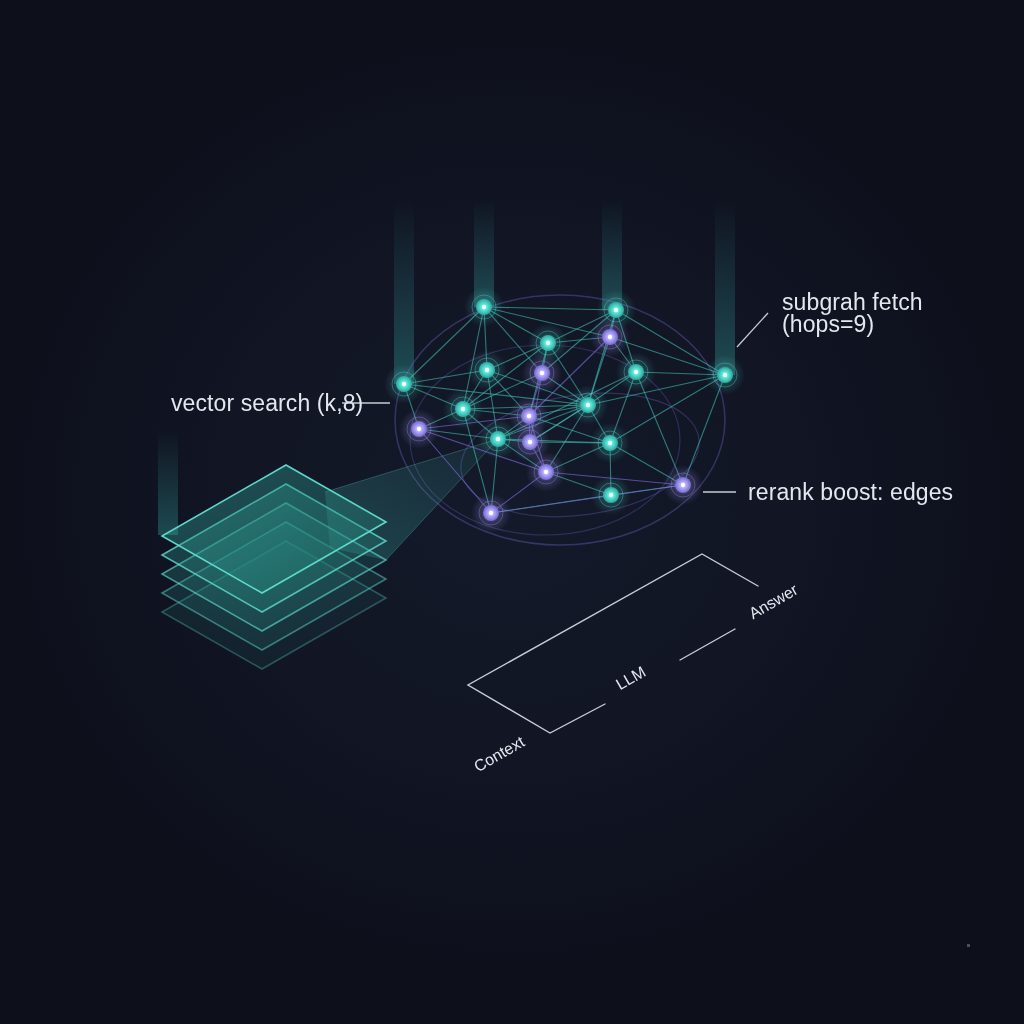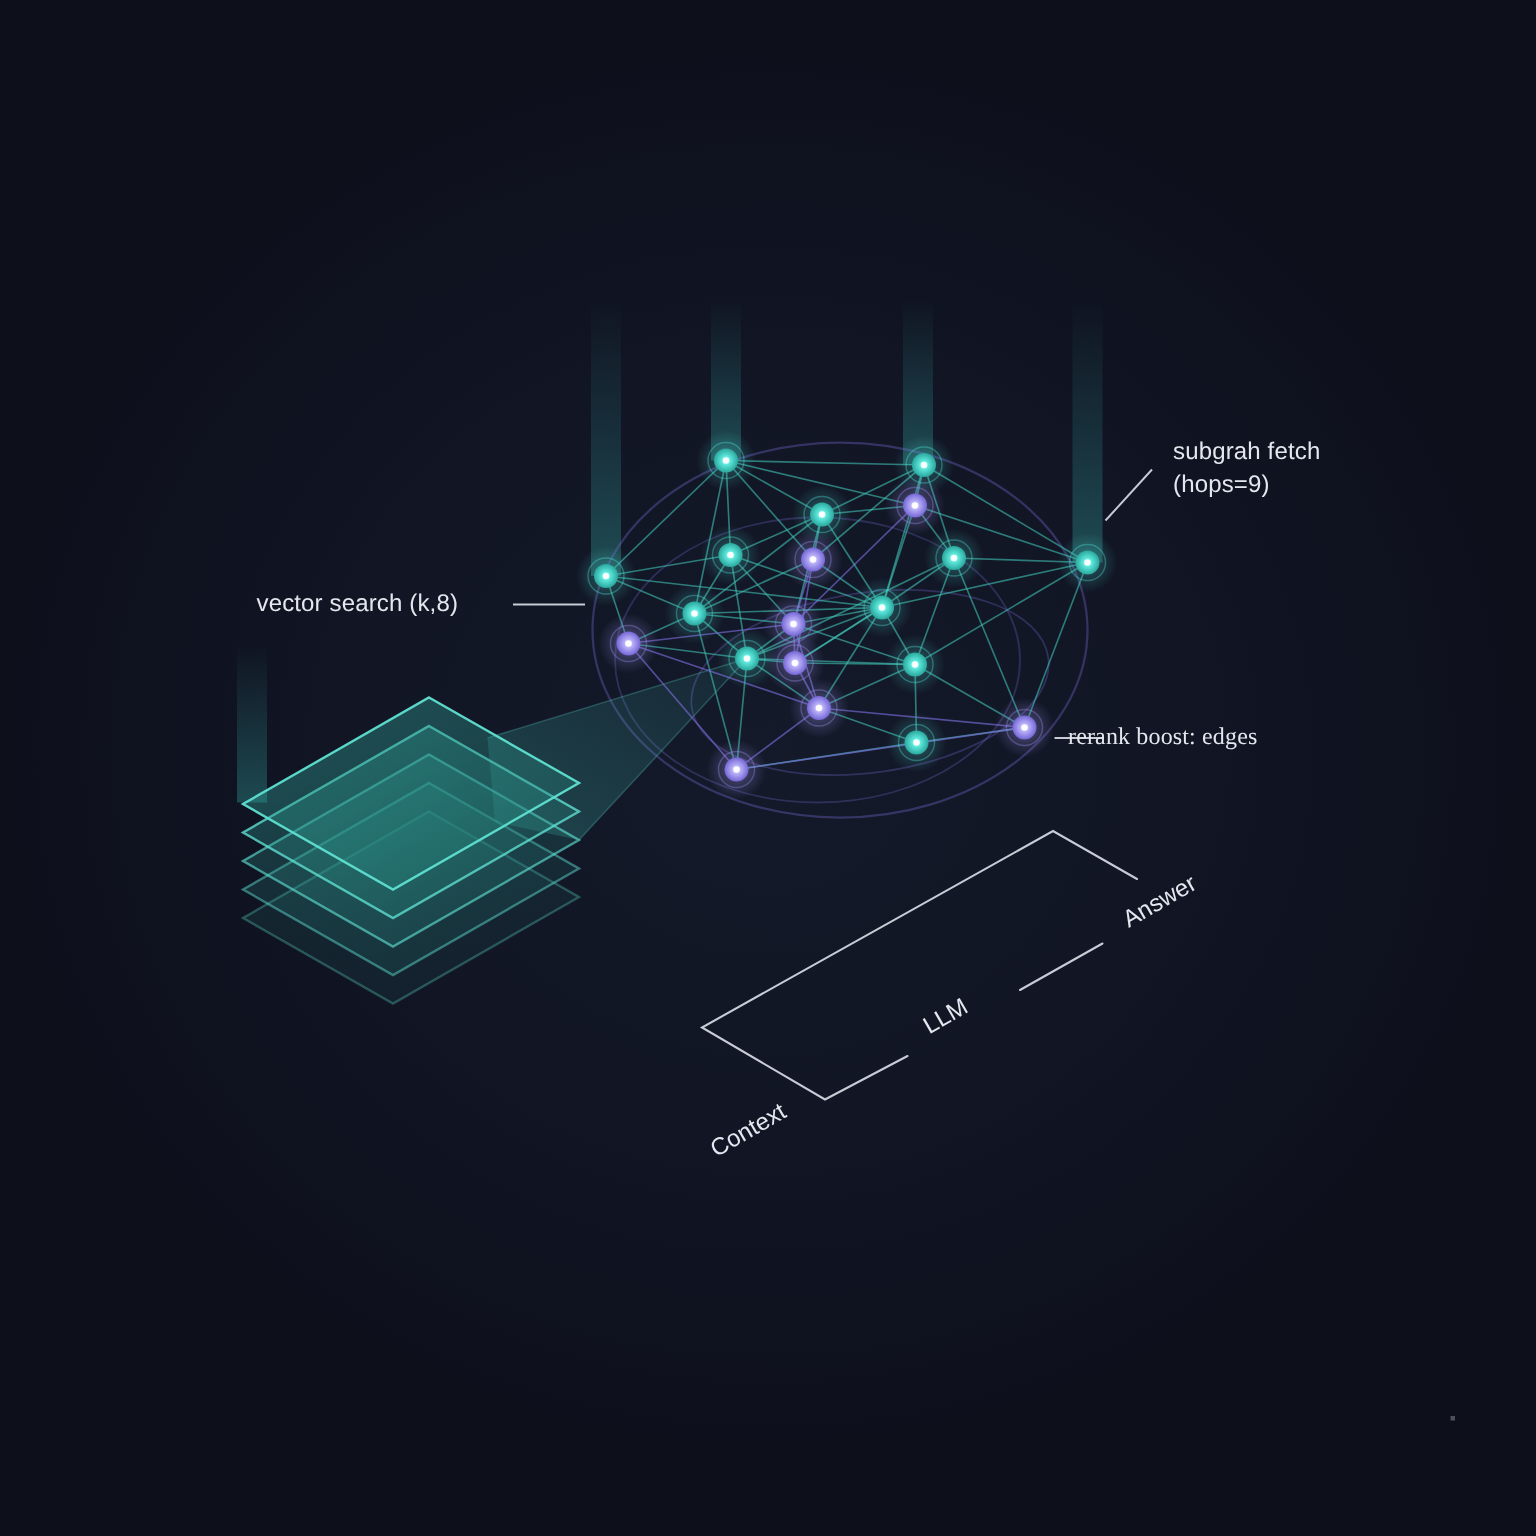--- a/index.html
+++ b/index.html
@@ -8,21 +8,21 @@
     background: #0f1220;
     font-family: "Liberation Sans", "DejaVu Sans", sans-serif;
     position: relative;
   }
   .bg-vignette {
     position: absolute; inset: 0;
     background: radial-gradient(ellipse 520px 480px at 512px 500px, #141a2a 0%, #111524 55%, #0d101b 100%);
   }
   svg.scene { position: absolute; left: 0; top: 0; }
   .label {
-    position: absolute; color: #e4e7ee; font-size: 16px; line-height: 22px;
+    position: absolute; color: #e4e7ee; font-size: 23px; line-height: 22px;
     white-space: nowrap; letter-spacing: 0.1px;
   }
   .label-rot {
     position: absolute; color: #e4e7ee; font-size: 16px; white-space: nowrap;
     transform-origin: left bottom;
   }
 </style>
 </head>
 <body>
 
@@ -300,19 +300,19 @@
   </g>
 </svg>
 
 <div class="label" style="left:171px; top:392px;text-align:right;">vector search (k,8)</div>
 
 <div class="label" style="left:782px; top:291px;">
   <div>subgrah fetch</div>
   <div>(hops=9)</div>
 </div>
 
-<div class="label" style="left:712px; top:481px;font-family:Liberation Serif, serif;">rerank boost: edges</div>
+<div class="label" style="left:748px; top:481px;">rerank boost: edges</div>
 
 <div class="label-rot" style="left:480px; top:758px; transform: rotate(-30deg);">Context</div>
 <div class="label-rot" style="left:622px; top:676px; transform: rotate(-30deg);">LLM</div>
 <div class="label-rot" style="left:755px; top:605px; transform: rotate(-30deg);">Answer</div>
 
 <div style="position:absolute; left:967px; top:944px; width:3px; height:3px; background:#4a4f5e;"></div>
 
 </body></html>

